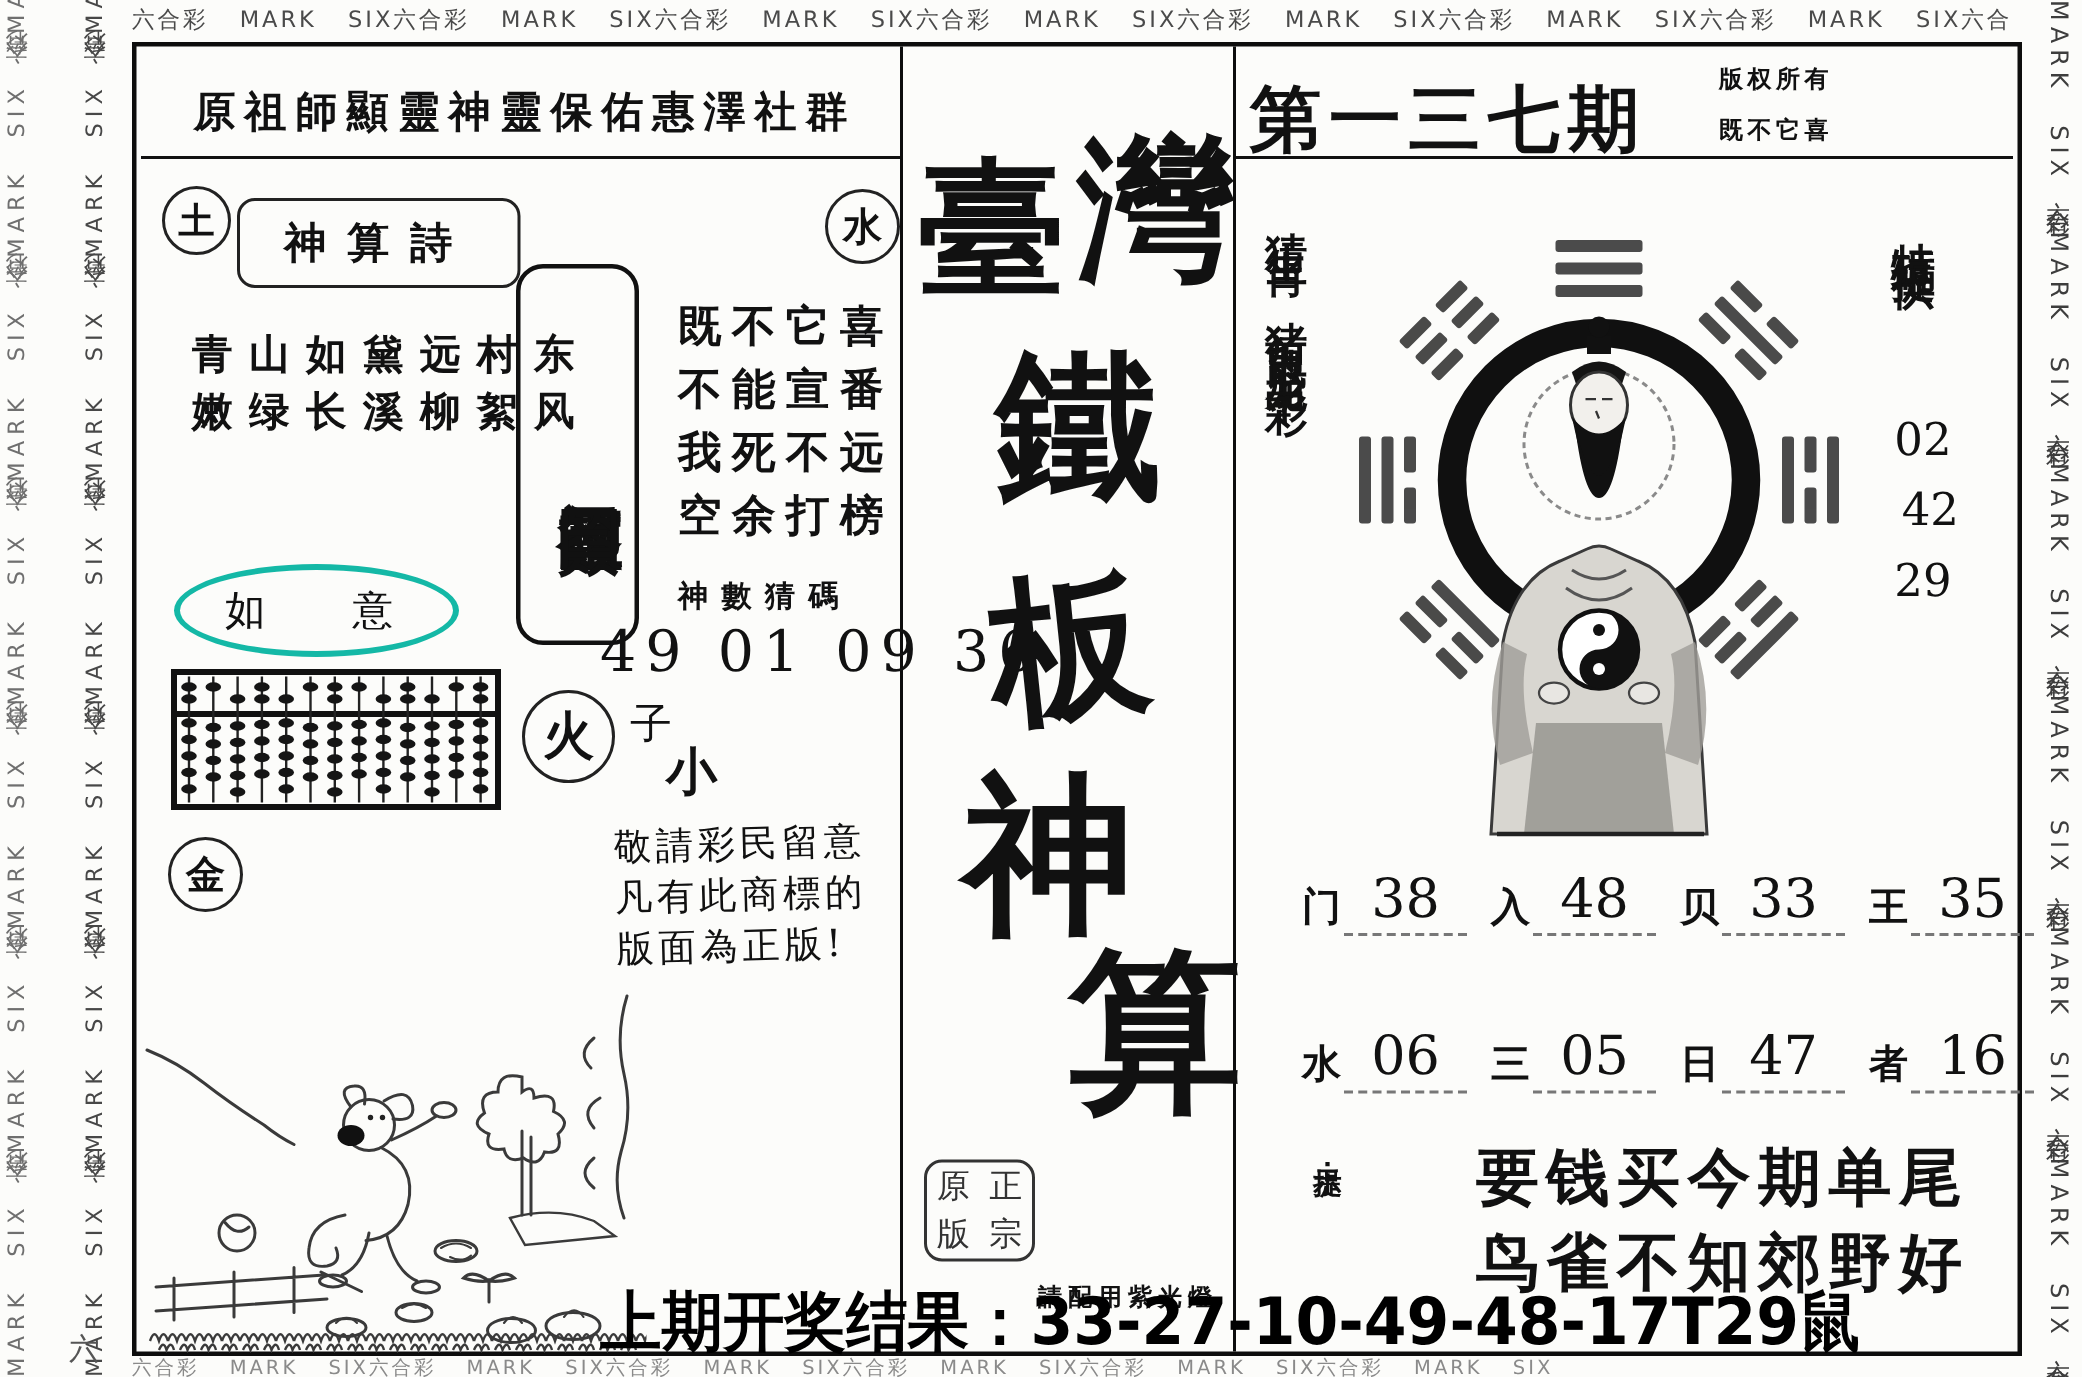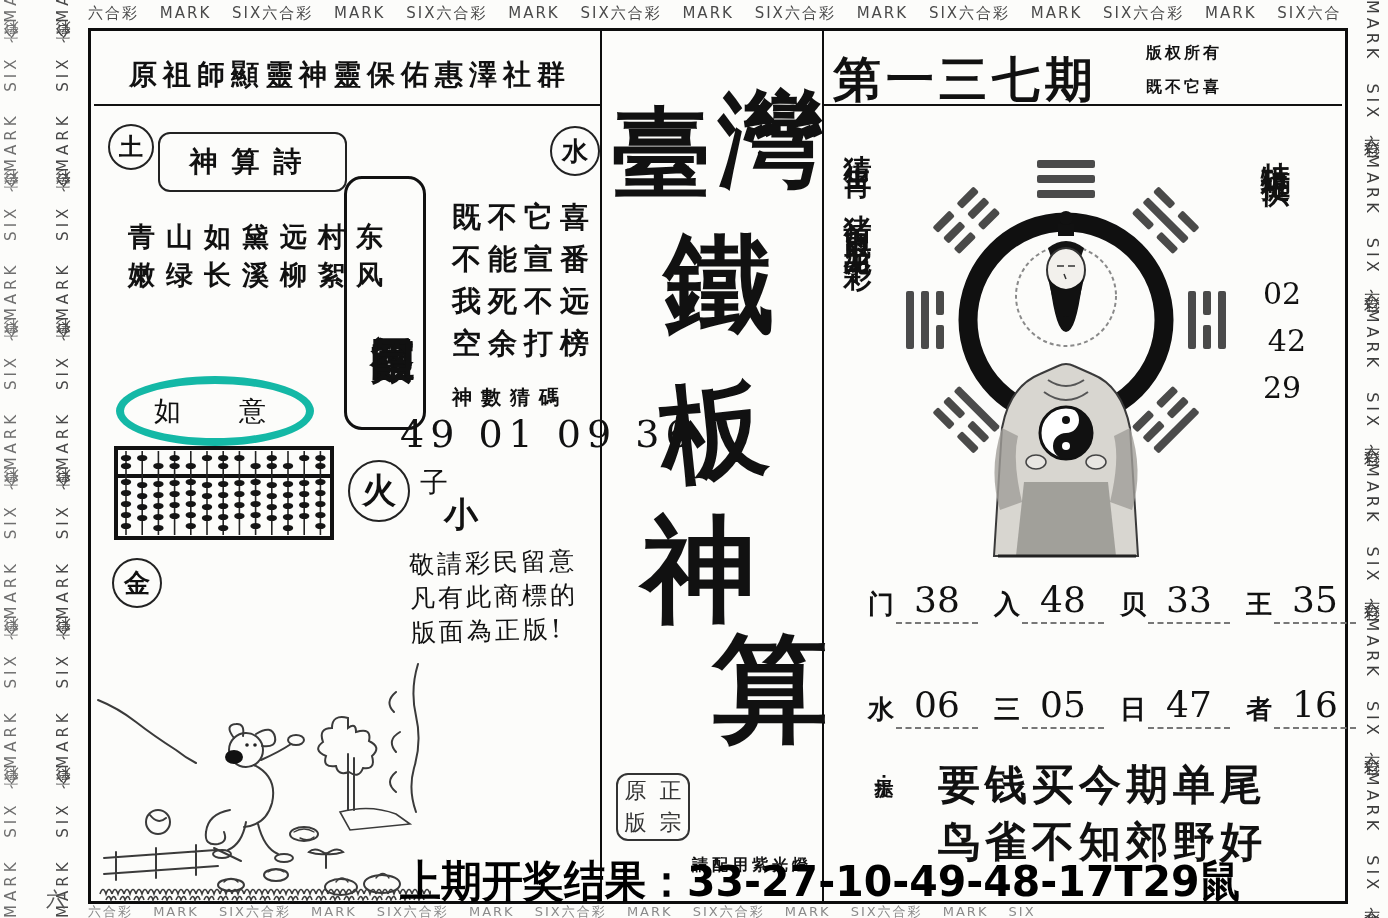--- a/index.html
+++ b/index.html
@@ -78,21 +78,21 @@
   <div class="abs signlines" style="left:432px;top:196px;">
     <div>既不它喜</div>
     <div>不能宣番</div>
     <div>我死不远</div>
     <div>空余打榜</div>
   </div>
 
   <div class="abs serif" style="left:426px;top:384px;font-size:20px;letter-spacing:9px;font-weight:700;margin-left:26px;">神數猜碼</div>
   <div class="abs serif" style="left:400px;top:412px;font-size:38px;letter-spacing:6px;">49 01 09 36</div>
 
-  <div class="abs" style="left:116px;top:376px;width:150px;height:54px;border:8px solid #14b8a6;border-radius:50%;
+  <div class="abs" style="left:116px;top:376px;width:150px;height:54px;border:4px solid #14b8a6;border-radius:50%;
        display:flex;align-items:center;justify-content:space-around;padding:0 16px;">
     <span class="serif" style="font-size:27px;letter-spacing:58px;text-indent:14px;white-space:nowrap;">如意</span>
   </div>
 
   <svg id="abacus-svg" class="abs" style="left:114px;top:446px;" width="220" height="94" viewBox="0 0 220 94">
     <rect x="2" y="2" width="216" height="90" fill="none" stroke="#111" stroke-width="4"></rect>
     <line x1="2" y1="30" x2="218" y2="30" stroke="#111" stroke-width="4"></line>
   <line x1="12" y1="5" x2="12" y2="89" stroke="#222" stroke-width="1.6"></line>
       <ellipse cx="12" cy="20" rx="5.2" ry="3.1" fill="#151515"></ellipse>
       <ellipse cx="12" cy="12" rx="5.2" ry="3.1" fill="#151515"></ellipse>
@@ -435,20 +435,20 @@
     <span class="pz-num">06</span>
     <span class="pz-char">三</span>
     <span class="pz-num">05</span>
     <span class="pz-char">日</span>
     <span class="pz-num">47</span>
     <span class="pz-char">者</span>
     <span class="pz-num">16</span>
   </div>
 
   <div class="abs vert serif" style="left:872px;top:764px;height:90px;font-size:19px;font-weight:700;">提示：</div>
-  <div class="abs hintlines" style="left:938px;top:756px;">
+  <div class="abs hintlines" style="left:984px;top:756px;">
     <div>要钱买今期单尾</div>
     <div>鸟雀不知郊野好</div>
   </div>
 
   <div class="abs footer-result" style="left:400px;top:854px;">上期开奖结果：33-27-10-49-48-17T29鼠</div>
 
 </div>
 
 </body></html>

